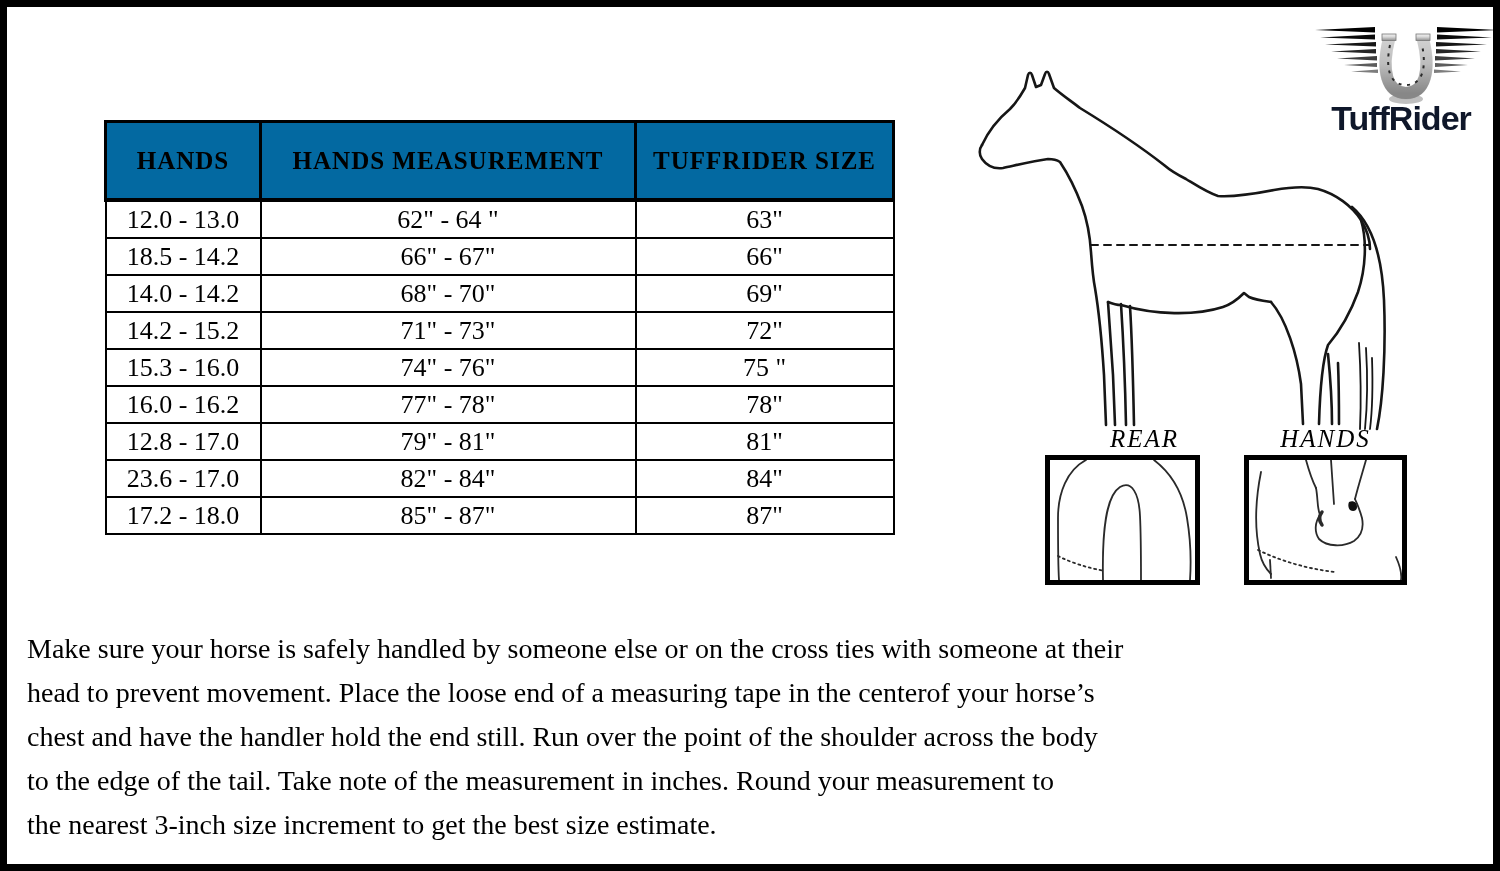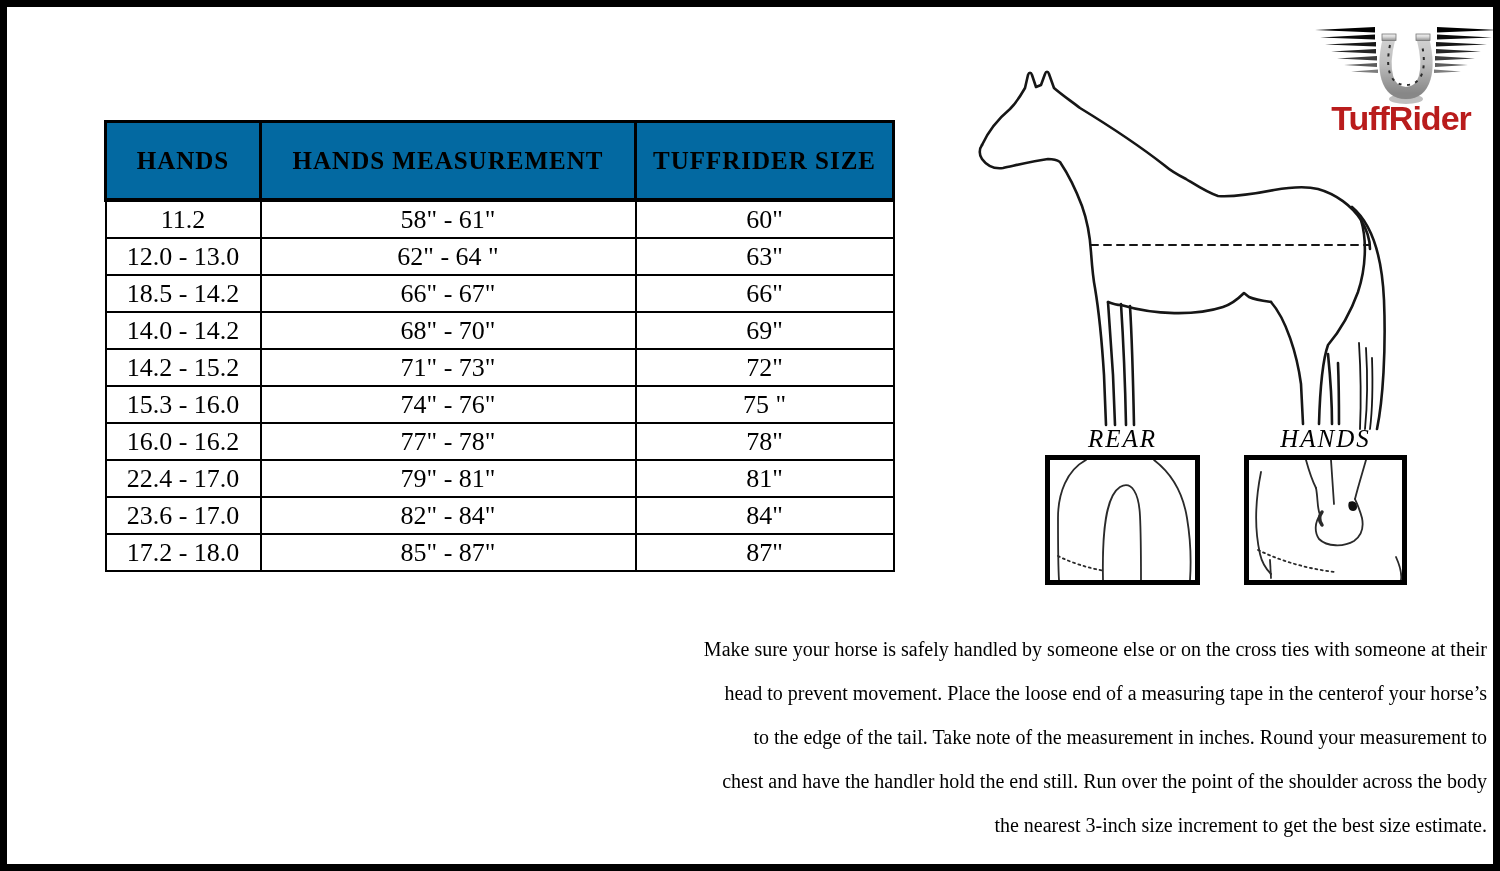--- a/index.html
+++ b/index.html
@@ -43,43 +43,43 @@
   
   .logo{position:absolute;left:1296px;top:12px;width:196px;height:118px;}
   .logo svg{display:block;}
   .brand-name{
     position:absolute;left:0;top:80px;width:196px;
     text-align:center;
     font-family:"Liberation Sans", sans-serif;
     font-weight:800;
     font-size:34px;
     letter-spacing:-1px;
-    color:#b91c1c;
+    color:#0f172a;
   }
   
   .horse{position:absolute;left:948px;top:36px;width:452px;height:392px;}
   
   .diagram-label{
     position:absolute;top:419px;height:26px;
     font-style:italic;font-size:25px;letter-spacing:2px;
     text-align:center;line-height:26px;
   }
-  .label-rear{left:1038px;width:155px;}
+  .label-rear{left:1060px;width:155px;}
   .label-chest{left:1237px;width:163px;}
   .diagram-box{
     position:absolute;top:448px;height:120px;
     background:#fff;border:5px solid #000;
   }
   .box-rear{left:1038px;width:145px;}
   .box-chest{left:1237px;width:153px;}
   
   .instructions{
     position:absolute;left:20px;top:620px;width:1460px;
-    text-align:right;
-    font-size:20px;
+    text-align:left;
+    font-size:28px;
     line-height:44px;
     color:#000;
   }
 </style>
 </head>
 <body>
 
 <div class="page">
 
   <table class="size-table">
@@ -90,25 +90,20 @@
     </colgroup>
     <thead>
       <tr>
         <th>HANDS</th>
         <th>HANDS MEASUREMENT</th>
         <th>TUFFRIDER SIZE</th>
       </tr>
     </thead>
     <tbody>
       <tr>
-        <td>11.2</td>
-        <td>58" - 61"</td>
-        <td>60"</td>
-      </tr>
-      <tr>
         <td>12.0 - 13.0</td>
         <td>62" - 64 "</td>
         <td>63"</td>
       </tr>
       <tr>
         <td>18.5 - 14.2</td>
         <td>66" - 67"</td>
         <td>66"</td>
       </tr>
       <tr>
@@ -125,21 +120,21 @@
         <td>15.3 - 16.0</td>
         <td>74" - 76"</td>
         <td>75 "</td>
       </tr>
       <tr>
         <td>16.0 - 16.2</td>
         <td>77" - 78"</td>
         <td>78"</td>
       </tr>
       <tr>
-        <td>22.4 - 17.0</td>
+        <td>12.8 - 17.0</td>
         <td>79" - 81"</td>
         <td>81"</td>
       </tr>
       <tr>
         <td>23.6 - 17.0</td>
         <td>82" - 84"</td>
         <td>84"</td>
       </tr>
       <tr>
         <td>17.2 - 18.0</td>
@@ -275,18 +270,18 @@
         <path d="M 9,90 C 34,102 60,109 86,112" stroke-dasharray="2,3.5"></path>
 
         <path d="M 147,97 C 151,106 153,114 152,120"></path>
       </g>
     </svg>
   </div>
 
   <div class="instructions">
     <div>Make sure your horse is safely handled by someone else or on the cross ties with someone at their</div>
     <div>head to prevent movement. Place the loose end of a measuring tape in the centerof your horse’s</div>
+    <div>chest and have the handler hold the end still. Run over the point of the shoulder across the body</div>
     <div>to the edge of the tail. Take note of the measurement in inches. Round your measurement to</div>
-    <div>chest and have the handler hold the end still. Run over the point of the shoulder across the body</div>
     <div>the nearest 3-inch size increment to get the best size estimate.</div>
   </div>
 
 </div>
 
 </body></html>

